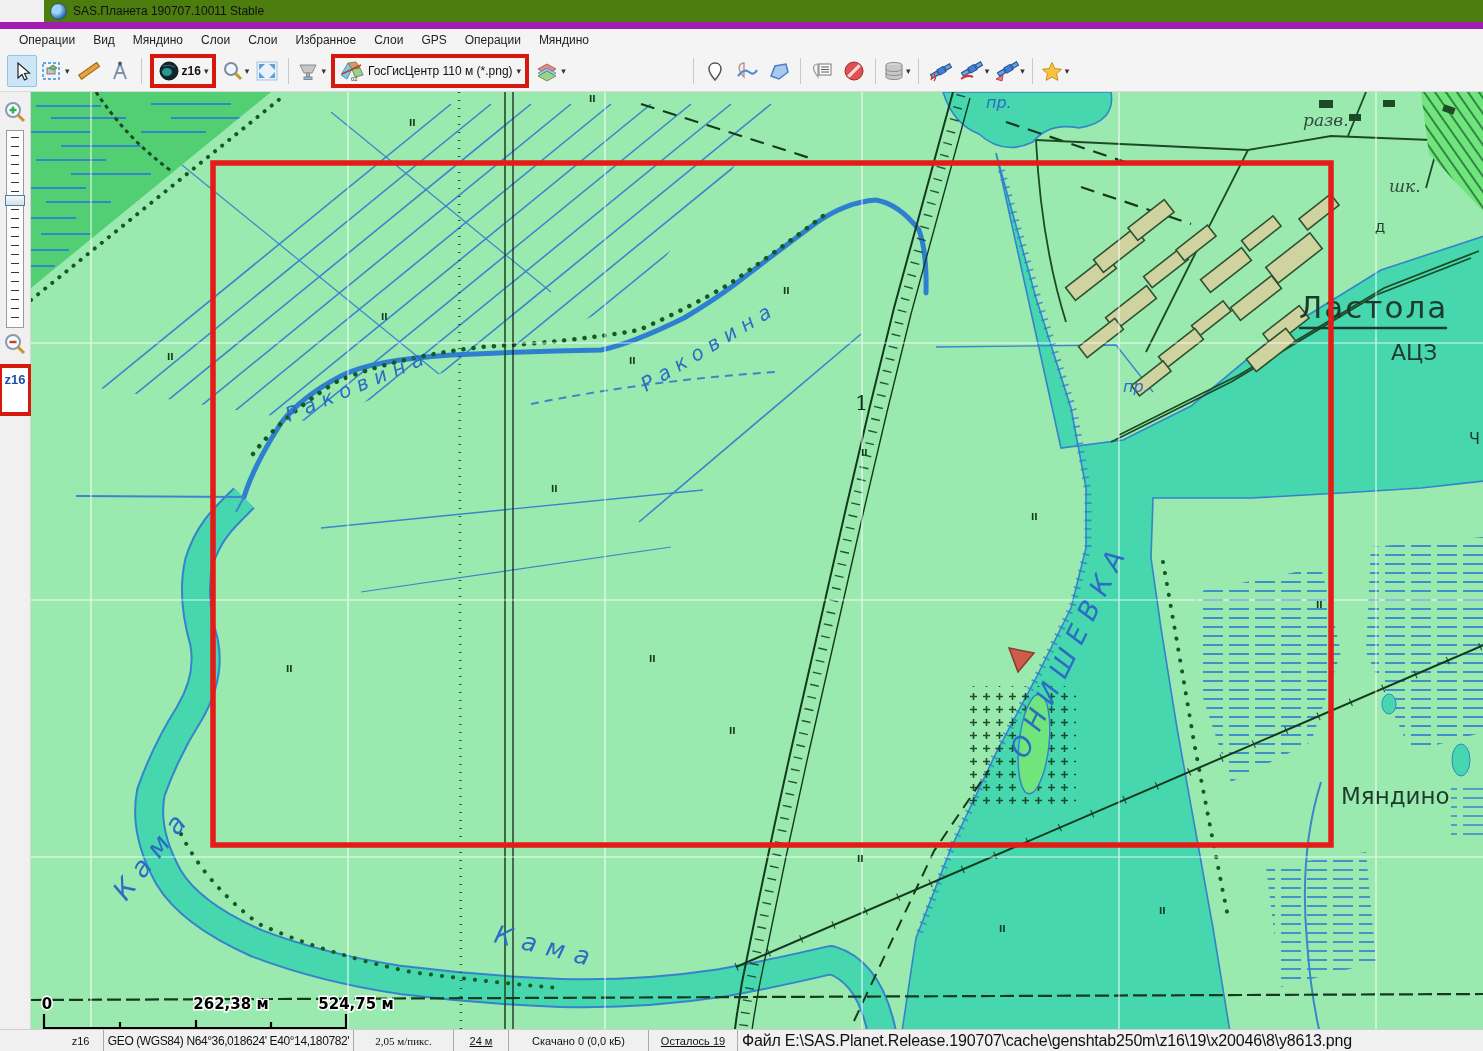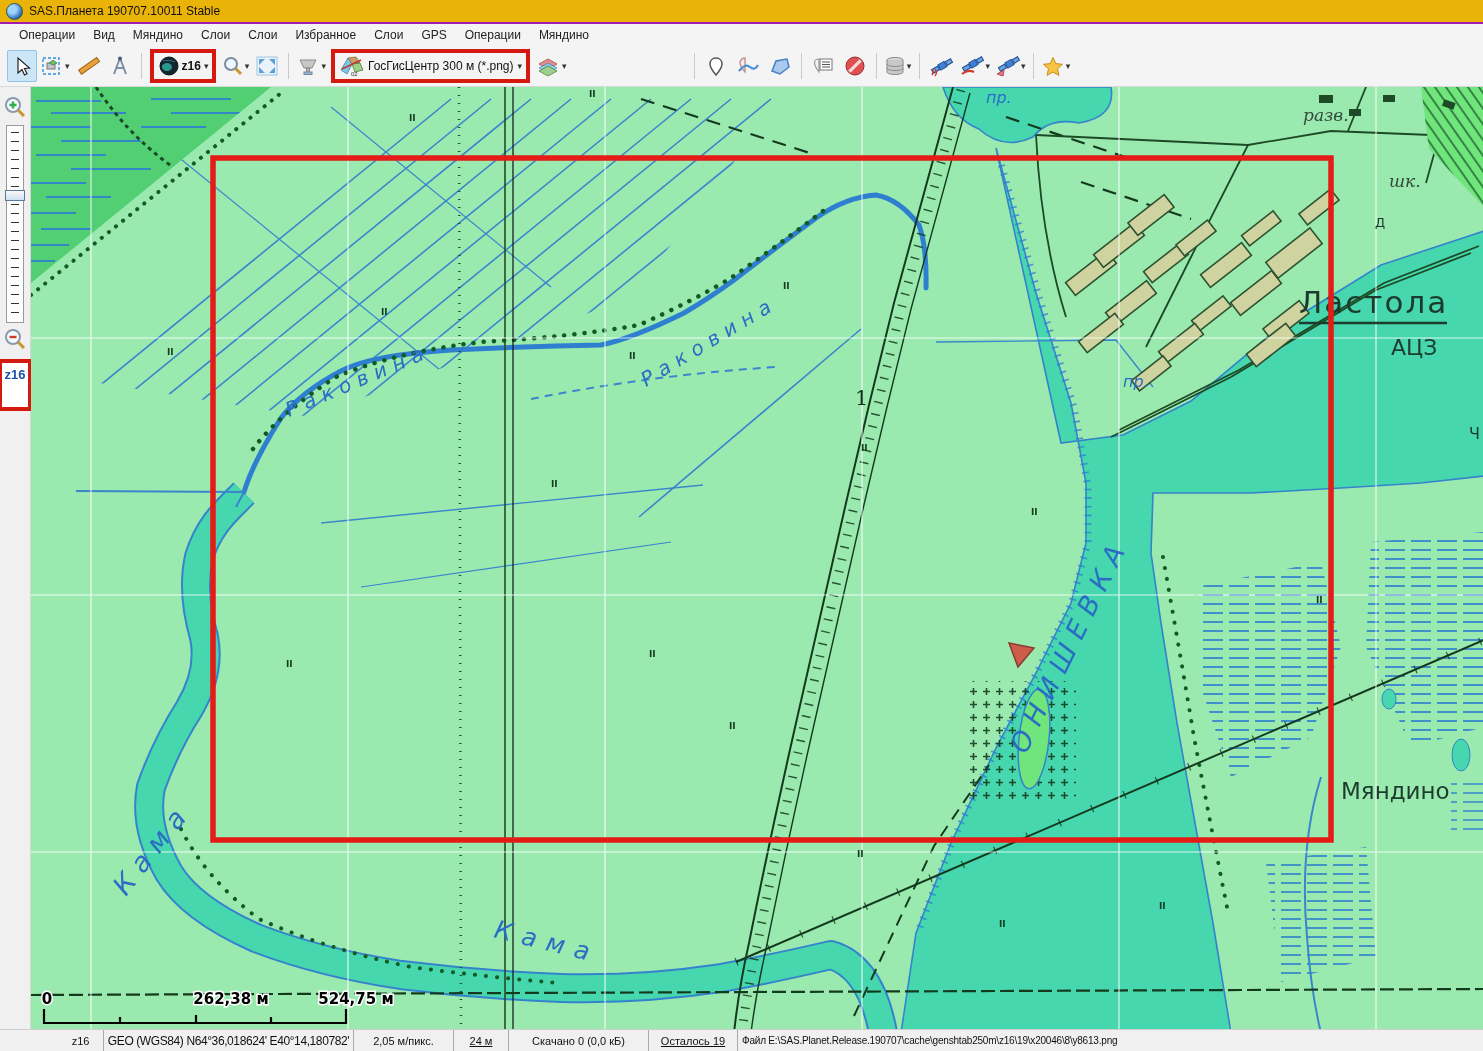--- a/index.html
+++ b/index.html
@@ -1,23 +1,23 @@
 <!DOCTYPE html>
 <html><head>
 <meta charset="utf-8">
 <style>
   html,body{margin:0;padding:0;background:#444;}
   .window{width:1483px;height:1051px;background:#f0f0f0;position:relative;overflow:hidden;
           font-family:"Liberation Sans",sans-serif;display:flex;flex-direction:column;}
   
-  .titlebar{height:22px;background:#eab308;display:flex;align-items:center;padding-left:6px;flex:0 0 auto;}
+  .titlebar{height:22px;background:#4d7c0f;display:flex;align-items:center;padding-left:6px;flex:0 0 auto;margin-left:44px;}
   .app-icon{width:15px;height:15px;border-radius:50%;background:radial-gradient(circle at 35% 35%,#9fd4ff 0 30%,#2f6fb4 70%,#174a80);border:1px solid #355;margin-right:6px;}
   .title-text{font-size:12px;color:#111;}
   
-  .menubar{height:22px;background:#f4f4f4;display:flex;align-items:center;padding-left:10px;flex:0 0 auto;border-top:2px solid #a21caf;}
+  .menubar{height:22px;background:#f4f4f4;display:flex;align-items:center;padding-left:10px;flex:0 0 auto;border-top:7px solid #a21caf;}
   .menu-item{font-size:12px;color:#222;padding:2px 9px;cursor:default;}
   
   .toolbar{height:40px;background:#f4f4f4;display:flex;align-items:center;padding-left:6px;flex:0 0 auto;border-bottom:1px solid #d9d9d9;position:relative;}
   .tb{display:flex;align-items:center;justify-content:center;height:30px;min-width:28px;border:1px solid transparent;border-radius:2px;margin:0 1px;background:transparent;}
   .tb.selected{background:#cde6f7;border-color:#90c3e8;}
   .dd{font-size:9px;color:#333;margin-left:1px;}
   .sep{width:1px;height:26px;background:#c9c9c9;margin:0 5px;}
   .gap{width:120px;}
   .redbox{display:flex;align-items:center;border:4px solid #d6190f;height:34px;padding:0 3px;margin:0 3px;box-sizing:border-box;}
   .zoomtxt{font-size:12px;color:#111;margin:0 2px;font-weight:bold;}
@@ -29,21 +29,21 @@
   .slider .tick{position:absolute;left:4px;width:8px;height:1px;background:#333;}
   .slider .handle{position:absolute;left:-2px;width:18px;height:9px;background:linear-gradient(#f8f8f8,#cfe0ee);border:1px solid #5a7a9a;}
   .zbadge{border:4px solid #d6190f;background:#fff;width:34px;height:52px;margin-top:6px;box-sizing:border-box;text-align:center;}
   .zbadge span{display:block;margin-top:4px;font-size:13px;font-weight:bold;color:#1b52a8;}
   .mapwrap{flex:1 1 auto;position:relative;overflow:hidden;}
   
   .statusbar{height:21px;background:#f0f0f0;border-top:1px solid #cfcfcf;display:flex;align-items:center;font-size:11px;color:#111;flex:0 0 auto;}
   .seg{height:100%;display:flex;align-items:center;justify-content:center;border-right:1px solid #ababab;box-sizing:border-box;white-space:nowrap;overflow:hidden;padding:0 4px;}
   .seg.first{border-left:none;justify-content:flex-end}
   .seg.cond{letter-spacing:-0.4px;font-size:12px;}
-  .seg.file{flex:1;justify-content:flex-start;border-right:none;letter-spacing:-0.2px;font-size:10px;}
+  .seg.file{flex:1;justify-content:flex-start;border-right:none;letter-spacing:-0.2px;font-size:16px;}
   svg text{user-select:none;}
 </style>
 </head>
 <body>
 
 <div class="window">
 
   <div class="titlebar">
     <div class="app-icon"></div>
     <div class="title-text">SAS.Планета 190707.10011 Stable</div>
@@ -123,21 +123,21 @@
     </div>
     <div class="redbox">
       <div class="tb" style="margin:0;">
         <svg width="26" height="24">
           <path d="M2,16 L9,4 L13,10 L8,20 Z" fill="#7ec8e8" stroke="#3a7fae" stroke-width="0.8"></path>
           <path d="M9,4 L17,3 L21,9 L13,10 Z" fill="#caa06a" stroke="#8a6a3a" stroke-width="0.8"></path>
           <path d="M13,10 L21,9 L24,16 L16,18 Z" fill="#9ed08a" stroke="#4a7a3a" stroke-width="0.8"></path>
           <path d="M3,15 L22,6" stroke="#c23a2a" stroke-width="1.4" fill="none"></path>
           <text x="12" y="22" font-size="6" fill="#333">02</text>
         </svg>
-        <span class="srctxt">ГосГисЦентр 300 м (*.png)</span>
+        <span class="srctxt">ГосГисЦентр 110 м (*.png)</span>
         <span class="dd">▾</span>
       </div>
     </div>
     <div class="tb">
       <svg width="26" height="22">
         <path d="M4,9 L13,4 L22,9 L13,14 Z" fill="#e88a8a" stroke="#a04a4a" stroke-width="0.8"></path>
         <path d="M4,13 L13,8 L22,13 L13,18 Z" fill="#8ad0e8" stroke="#3a7fae" stroke-width="0.8" opacity="0.9"></path>
         <path d="M4,16 L13,11 L22,16 L13,21 Z" fill="#9ed08a" stroke="#4a7a3a" stroke-width="0.8" opacity="0.95"></path>
       </svg>
         <span class="dd">▾</span>
@@ -501,20 +501,20 @@
           </g>
         </g>
       </svg>
     </div>
   </div>
 
   <div class="statusbar">
     <div class="seg first" style="width:58px;border-right:none;"></div>
     <div class="seg" style="width:46px;">z16</div>
     <div class="seg cond" style="width:250px;">GEO (WGS84) N64°36,018624' E40°14,180782'</div>
-    <div class="seg" style="width:100px;">2,05 м/пикс.</div>
+    <div class="seg" style="width:100px;font-family:Liberation Serif, serif;">2,05 м/пикс.</div>
     <div class="seg" style="width:55px;text-decoration:underline;">24 м</div>
     <div class="seg" style="width:140px;">Скачано 0 (0,0 кБ)</div>
     <div class="seg" style="width:89px;text-decoration:underline;">Осталось 19</div>
     <div class="seg file">Файл E:\SAS.Planet.Release.190707\cache\genshtab250m\z16\19\x20046\8\y8613.png</div>
   </div>
 
 </div>
 
 </body></html>

